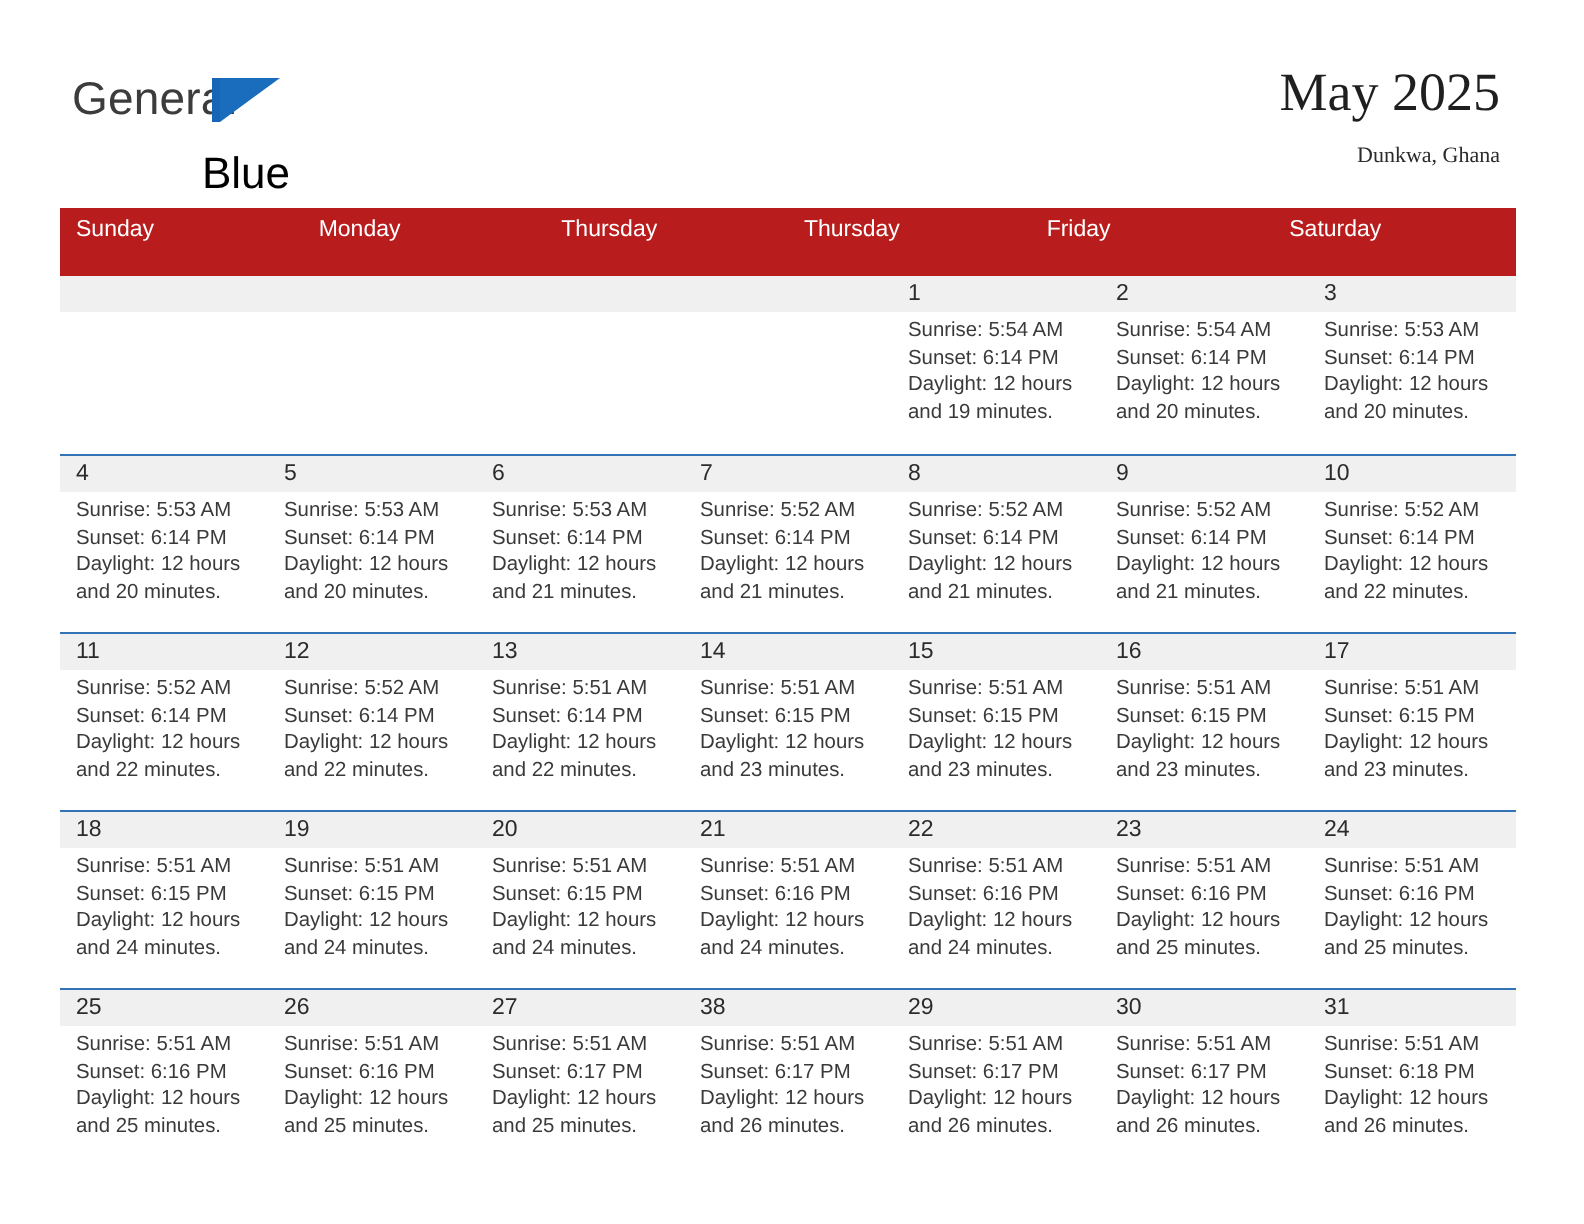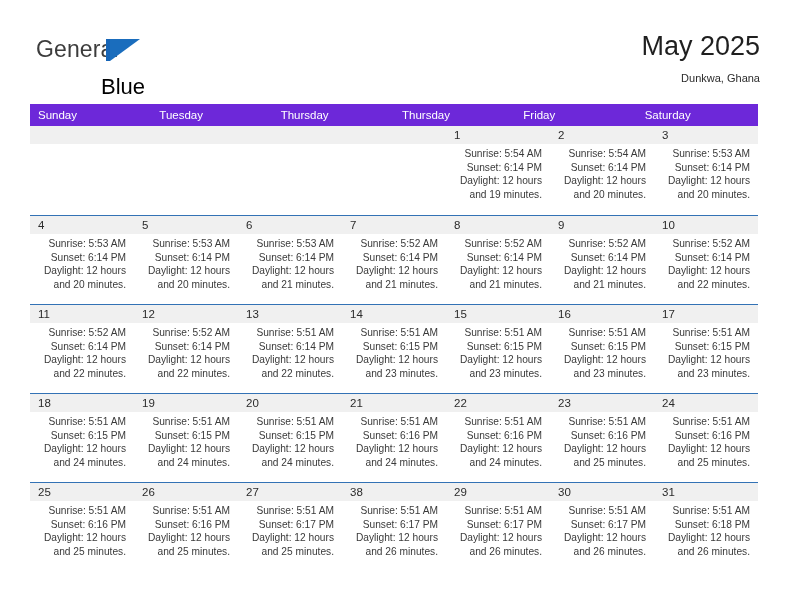--- a/index.html
+++ b/index.html
@@ -73,23 +73,24 @@
     left: 65px;
     top: 38px;
     font-size: 22px;
     color: #000000;
     line-height: 26px;
     white-space: nowrap;
   }
 
   .title-block {
     position: absolute;
-    right: 32px;
+    right: 42px;
     top: 30px;
     text-align: right;
+    font-family: Liberation Serif, serif;
   }
   .cal-title {
     font-size: 27px;
     color: #1f1f1f;
     line-height: 32px;
     white-space: nowrap;
     font-weight: normal;
     margin: 0;
   }
   .cal-subtitle {
@@ -102,22 +103,22 @@
 
   
   .calendar {
     position: absolute;
     left: 30px;
     top: 104px;
     width: 728px;
   }
   .dow-row {
     display: flex;
-    background: #6d28d9;
-    height: 22px;
+    background: #b91c1c;
+    height: 34px;
   }
   .dow {
     flex: 1 1 0;
     color: #ffffff;
     font-size: 11.5px;
     line-height: 22px;
     padding-left: 8px;
     box-sizing: border-box;
     white-space: nowrap;
     overflow: hidden;
@@ -147,21 +148,20 @@
     color: #2b2b2b;
   }
   .cell.empty .daynum-strip {
     background: #f0f0f0;
   }
   .cell .info {
     padding: 3px 8px 0 8px;
     font-size: 10.2px;
     line-height: 13.6px;
     color: #3a3a3a;
-    text-align: right;
   }
   .cell .info div {
     white-space: nowrap;
   }
   .cell .info .wrap {
     white-space: normal;
     max-width: 92px;
   }
 </style>
 </head>
@@ -186,21 +186,21 @@
       <h1 class="cal-title">May 2025</h1>
       <div class="cal-subtitle">Dunkwa, Ghana</div>
     </div>
 
   </div>
 
   <div class="calendar">
 
     <div class="dow-row">
       <div class="dow">Sunday</div>
-      <div class="dow">Tuesday</div>
+      <div class="dow">Monday</div>
       <div class="dow">Thursday</div>
       <div class="dow">Thursday</div>
       <div class="dow">Friday</div>
       <div class="dow">Saturday</div>
     </div>
 
     <div id="weeks-container">
         <div class="week">
           <div class="cell empty">
             <div class="daynum-strip"></div>

